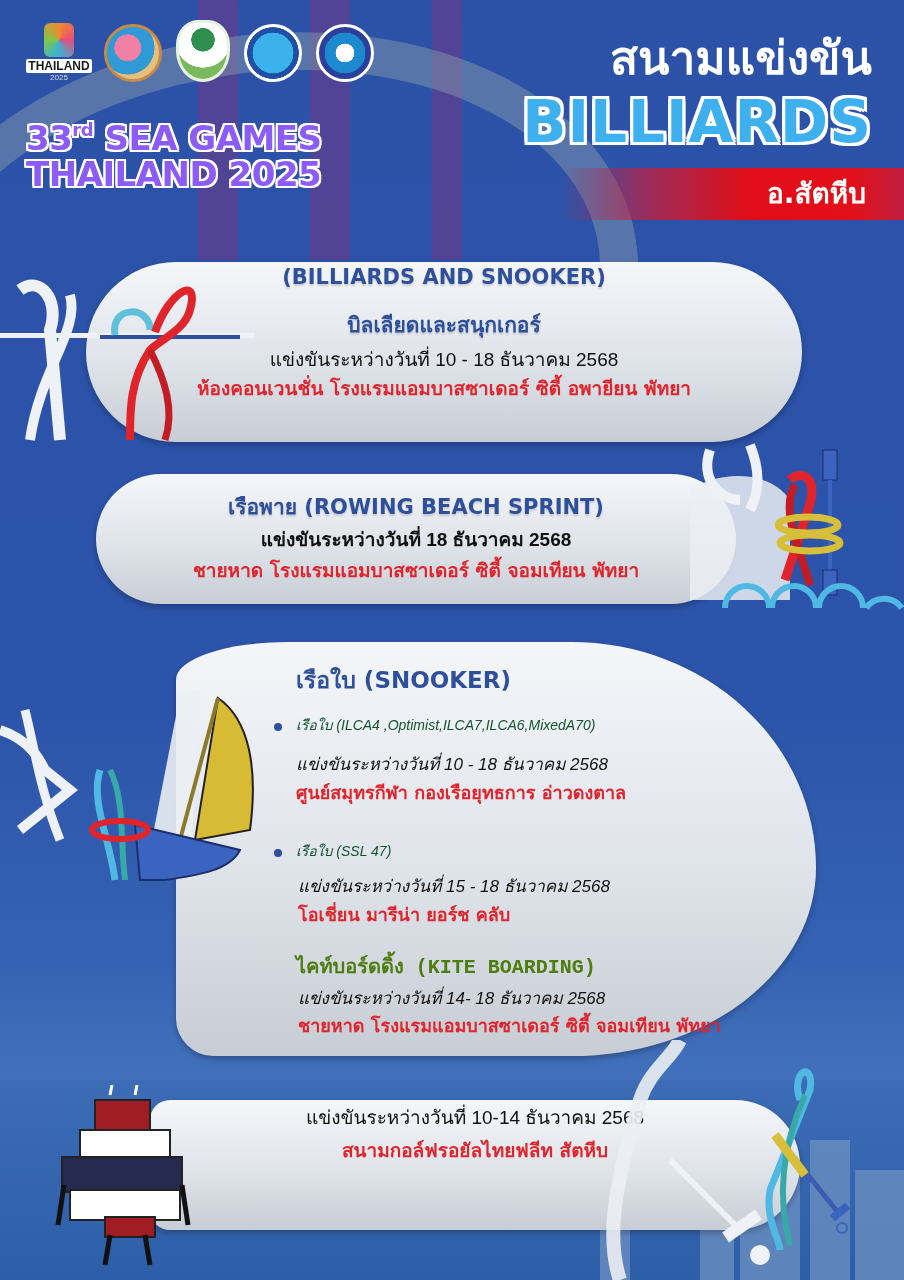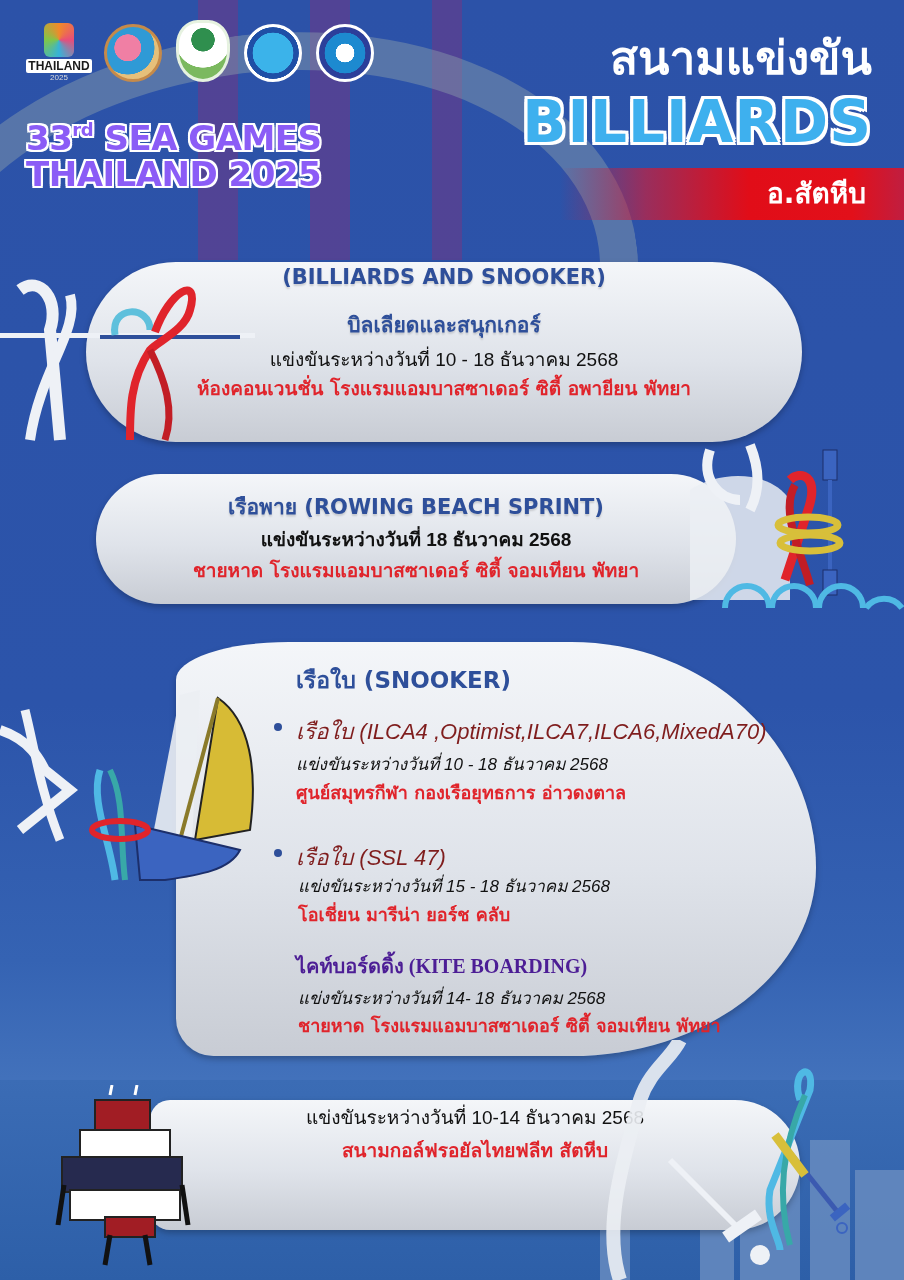--- a/index.html
+++ b/index.html
@@ -60,24 +60,24 @@
   .c2 { left: 96px; top: 474px; width: 640px; height: 130px; border-radius: 65px; }
   .c3 { left: 176px; top: 642px; width: 640px; height: 414px; border-radius: 120px 260px 260px 40px / 40px 240px 200px 40px; }
   .c4 { left: 150px; top: 1100px; width: 650px; height: 130px; border-radius: 20px 65px 65px 20px; }
 
   .t-main { font-size: 21px; line-height: 30px; }
   .t-dates { font-size: 19px; line-height: 28px; }
   .t-place { font-size: 19px; line-height: 28px; }
 
   .sail-h { position: absolute; left: 296px; top: 662px; color: #2e4f9a; font-weight: 700; font-size: 23px; font-family: "DejaVu Sans", sans-serif; }
   .bullet { position: absolute; width: 8px; height: 8px; border-radius: 50%; background: #2e4f9a; }
-  .sub-title { position: absolute; color: #7f1d1d; font-style: italic; font-size: 22px; }
+  .sub-title { position: absolute; color: #14532d; font-style: italic; font-size: 14px; }
   .sub-dates { position: absolute; color: #111; font-style: italic; font-size: 17px; }
   .sub-place { position: absolute; color: #e0242b; font-weight: 700; font-size: 18px; font-family: "DejaVu Sans", sans-serif; }
-  .kite-h { position: absolute; color: #4c1d95; font-weight: 700; font-size: 20px; font-family: Liberation Serif, serif; }
+  .kite-h { position: absolute; color: #4d7c0f; font-weight: 700; font-size: 20px; font-family: Liberation Mono, monospace; }
 </style>
 </head>
 <body>
 
 <div class="stripe" style="left:198px;"></div>
 <div class="stripe" style="left:310px;"></div>
 <div class="stripe" style="left:432px;width:30px;"></div>
 <div class="arc"></div>
 
 <div class="sea">

